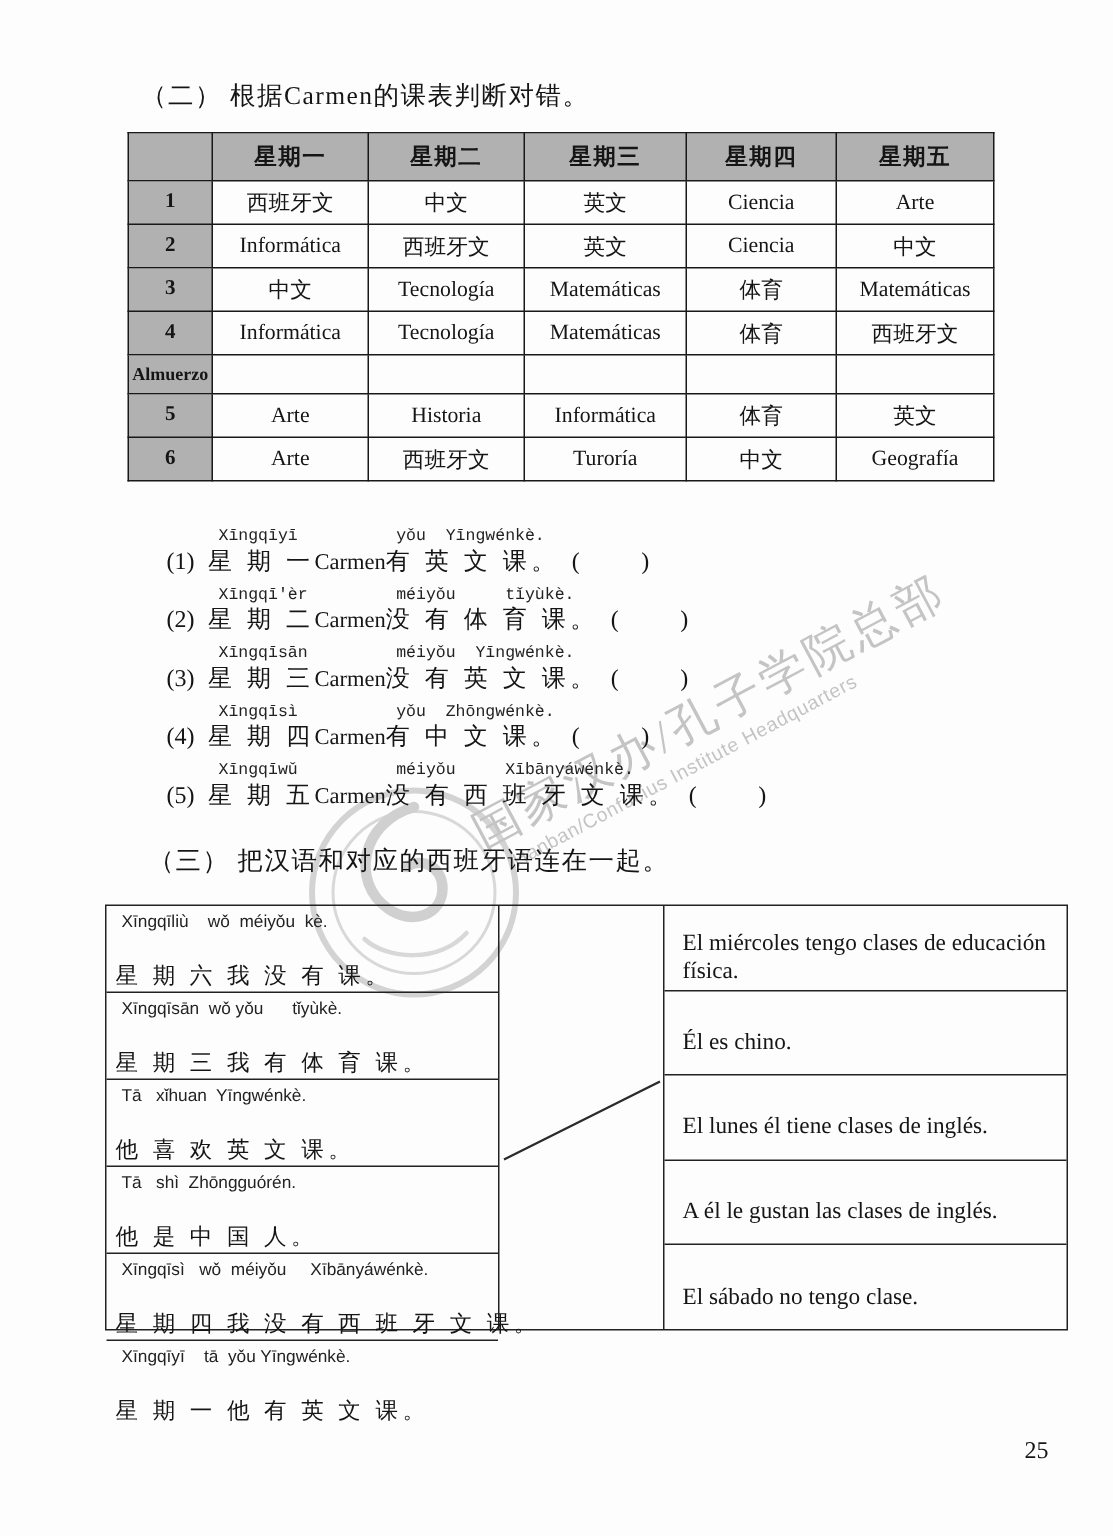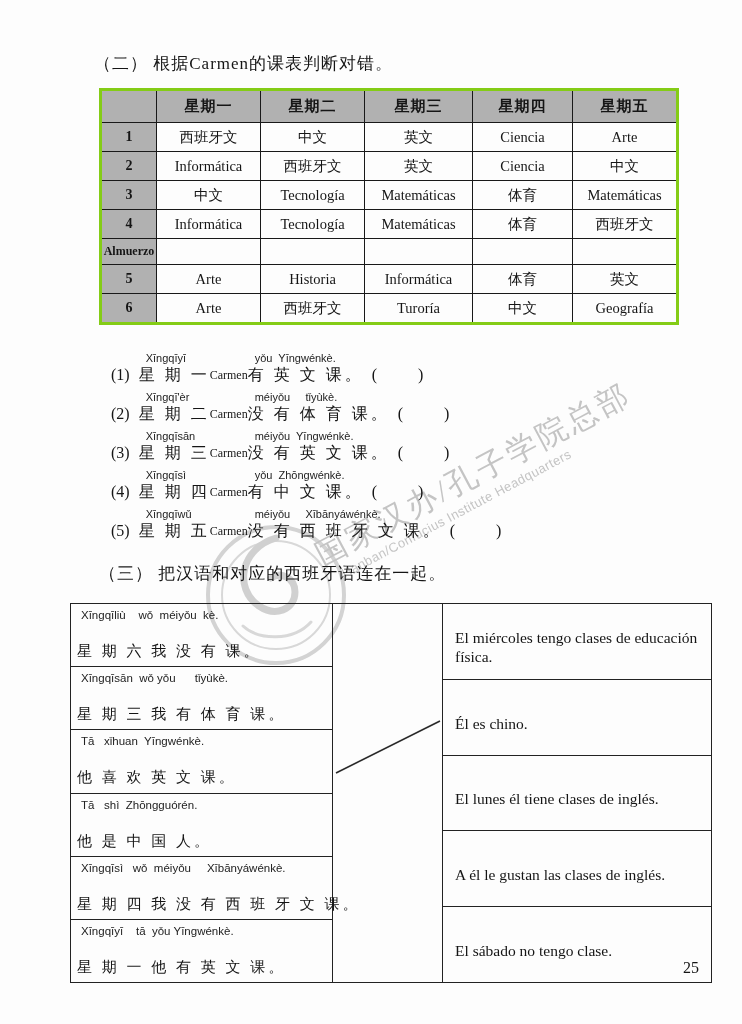--- a/index.html
+++ b/index.html
@@ -19,47 +19,47 @@
   .wm-en { font-size:13px; letter-spacing:0.5px; padding-left:14px; margin-top:2px;
            font-family:"Liberation Sans", sans-serif; white-space:nowrap; }
   .wm-logo { position:absolute; left:203px; top:522px; opacity:0.85; }
   
   .content { position:relative; z-index:1; }
   .sec-heading { position:absolute; font-size:17px; letter-spacing:1px; white-space:pre; }
   #h2 { left:94px; top:52px; }
   #h3 { left:99px; top:562px; }
   
   table.schedule {
-    position:absolute; left:99px; top:88px;
+    position:absolute; left:85px; top:88px;
     border-collapse:collapse; table-layout:fixed;
-    border:3px solid #84cc16;
+    border:1px solid #84cc16;
   }
   table.schedule th, table.schedule td {
     border:1.5px solid #191919; text-align:center; vertical-align:middle;
     overflow:hidden; padding:0 1px;
   }
   table.schedule thead th {
     background:#b1b1b1; font-weight:bold; height:31px; font-size:15px; letter-spacing:1px;
   }
   table.schedule td { height:28px; font-size:14.5px; }
   table.schedule td.lbl { background:#b1b1b1; font-weight:bold; font-size:14px; }
   table.schedule tr.lunch td { height:25px; }
   table.schedule tr.lunch td.lbl { font-size:12px; letter-spacing:0; }
   
   .questions { position:absolute; left:111px; top:352px; }
   .q-item { display:flex; align-items:flex-end; height:33px; margin-bottom:6px; }
   .q-num { font-size:16px; line-height:20px; margin-right:9px; }
   .q-seg { display:inline-flex; flex-direction:column; }
-  .q-py { font-family:Liberation Sans, sans-serif; font-size:11px; line-height:13px;
+  .q-py { font-family:Liberation Mono, monospace; font-size:11px; line-height:13px;
           white-space:pre; padding-left:7px; color:#222; }
   .q-zh { font-size:16px; line-height:20px; letter-spacing:3px; white-space:pre; }
-  .q-name { font-size:12px; line-height:20px; white-space:pre; }
+  .q-name { font-size:15px; line-height:20px; white-space:pre; }
   .q-paren { font-size:16px; line-height:20px; white-space:pre; margin-left:8px; letter-spacing:1px; }
   
-  .match { position:absolute; left:70px; top:603px; width:642px; height:380px;
+  .match { position:absolute; left:70px; top:603px; width:642px; height:284px;
            display:flex; border:1.6px solid #222; box-sizing:border-box; background:transparent; }
   .match-left  { width:262px; border-right:1.5px solid #222; display:flex; flex-direction:column; box-sizing:border-box; }
   .match-mid   { width:110px; border-right:1.5px solid #222; position:relative; box-sizing:border-box; }
   .match-right { flex:1; display:flex; flex-direction:column; }
   .m-cell { flex:1; border-bottom:1.4px solid #222; box-sizing:border-box; }
   .m-cell:last-child { border-bottom:none; }
   .match-left .m-cell { padding:4px 4px 0 6px; }
   .m-py { font-family:"Liberation Sans", sans-serif; font-size:11.5px; line-height:14px;
           white-space:pre; padding-left:4px; color:#222; }
   .m-zh { font-size:15px; line-height:20px; letter-spacing:3px; white-space:pre; margin-top:19px; }

